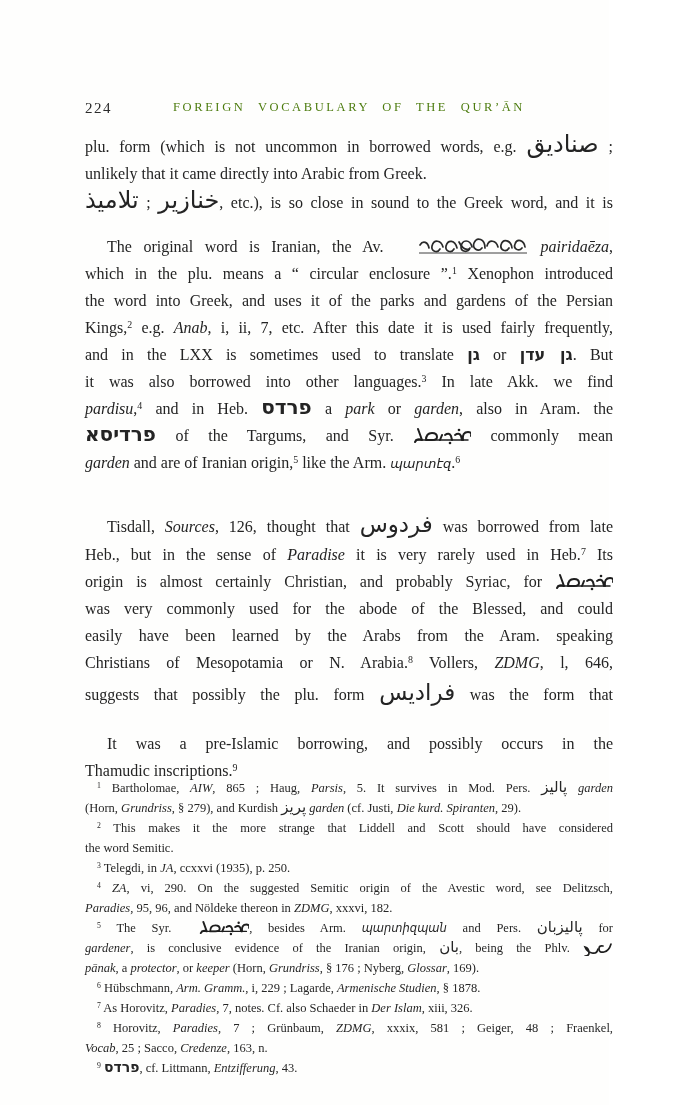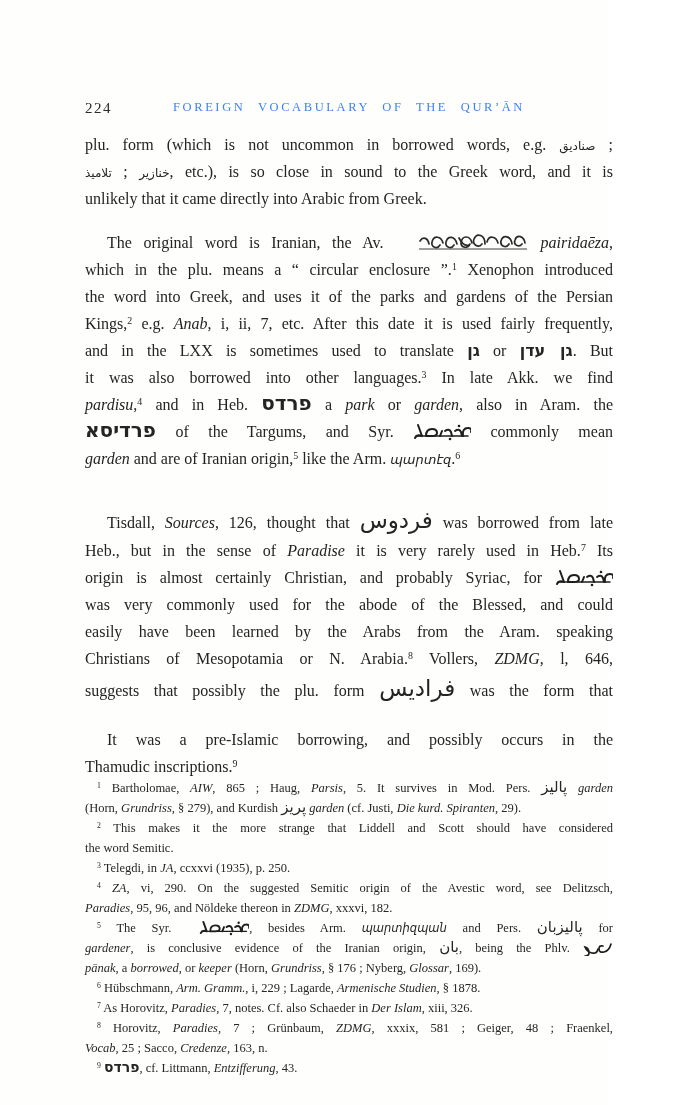--- a/index.html
+++ b/index.html
@@ -4,33 +4,33 @@
 <style>
   html,body{margin:0;padding:0}
   body{
     width:692px;height:1105px;overflow:hidden;
     background:#ffffff;color:#222;
     font-family:"Liberation Serif", serif;
   }
   .page{position:relative;width:609px;height:1105px;background:#fefefdf5}
   .header{position:absolute;left:85px;top:100px;width:528px;height:22px}
   .pagenum{position:absolute;left:0;top:0;font-size:15px;letter-spacing:1.5px;color:#2b2b2b}
-  .running-title{display:block;text-align:center;font-size:12.5px;letter-spacing:2.6px;word-spacing:7px;color:#3b82f6}
+  .running-title{display:block;text-align:center;font-size:12.5px;letter-spacing:2.6px;word-spacing:7px;color:#4d7c0f}
   .body-text{position:absolute;left:85px;top:131px;width:528px;font-size:16px;line-height:27px;color:#242424}
   .line{text-align:justify;text-align-last:justify}
   .line.end{text-align-last:left}
   .body-text .line.ind{text-indent:22px}
   .para.mt6{margin-top:16px}
   .para.mt14{margin-top:31px}
   .para.mt8{margin-top:20px}
   .footnotes{position:absolute;left:85px;top:778px;width:528px;font-size:12.5px;line-height:20px;color:#262626}
   .footnotes .line.ind{text-indent:12px}
   .seg-i{font-style:italic}
   sup.seg-s{font-size:0.62em;line-height:0;vertical-align:baseline;position:relative;top:-0.5em}
-  .seg-ar{font-family:"DejaVu Sans",sans-serif;font-size:12px;line-height:1.1}
+  .seg-ar{font-family:"DejaVu Sans",sans-serif;font-size:24px;line-height:1.1}
   .seg-arL{font-family:"DejaVu Sans",sans-serif;font-size:23px;line-height:1.45}
   .seg-he{font-family:"DejaVu Sans",sans-serif;font-weight:bold;font-size:16px;line-height:1}
   .seg-heL{font-family:"DejaVu Sans",sans-serif;font-weight:bold;font-size:20px;line-height:1.1}
   .seg-hy{font-family:"DejaVu Sans",sans-serif;font-style:italic;font-size:13px}
   .footnotes .seg-ar{font-size:15px;line-height:1}
   .footnotes .seg-he{font-size:14px}
   .footnotes .seg-hy{font-size:11.5px}
   .seg-svg{display:inline-block;vertical-align:-4px;line-height:0}
   .seg-svg svg{display:inline-block}
 </style>
@@ -38,22 +38,22 @@
 <body>
 
 <div class="page">
   <div class="header">
     <span class="pagenum">224</span>
     <span class="running-title">FOREIGN VOCABULARY OF THE QUR’ĀN</span>
   </div>
   <div class="body-text" id="body-text">
       <div class="para">
         <div class="line"><span>plu. form (which is not uncommon in borrowed words, e.g. </span><span class="seg-ar">صناديق</span><span> ;</span></div>
+        <div class="line end"><span>unlikely that it came directly into Arabic from Greek.</span></div>
         <div class="line"><span class="seg-ar">خنازير</span><span> ; </span><span class="seg-ar">تلاميذ</span><span>, etc.), is so close in sound to the Greek word, and it is</span></div>
-        <div class="line end"><span>unlikely that it came directly into Arabic from Greek.</span></div>
       </div>
       <div class="para mt6">
         <div class="line ind"><span>The original word is Iranian, the Av. </span><span class="seg-svg" title="𐬞𐬀𐬌𐬭𐬌𐬛𐬀𐬉𐬰𐬀"><svg width="112" height="24" viewBox="0 0 112 24">
               <g stroke="#2a2a2a" fill="none" stroke-width="1.7" stroke-linecap="round">
                 <path d="M108 15 c-1 -7 -8 -9 -10 -3 c-2 5 4 8 7 4"></path>
                 <path d="M95 16 c-1 -8 -9 -10 -11 -3 c-1 5 5 8 8 3"></path>
                 <path d="M81 15 c-2 -7 -9 -8 -11 -1"></path>
                 <path d="M68 16 c0 -9 -8 -12 -11 -5 c-2 5 4 10 8 5"></path>
                 <path d="M55 15 c-2 -8 -10 -8 -11 0 c0 5 7 6 9 1"></path>
                 <path d="M42 10 c3 6 7 8 10 7"></path>
@@ -139,21 +139,21 @@
               </g>
               <circle cx="37" cy="17" r="1.4" fill="#1e1e1e"></circle>
               <circle cx="46" cy="4" r="1.4" fill="#1e1e1e"></circle>
             </svg></span><span>, besides Arm. </span><span class="seg-hy">պարտիզպան</span><span> and Pers. </span><span class="seg-ar">پالیزبان</span><span> for</span></div>
         <div class="line"><span class="seg-i">gardener</span><span>, is conclusive evidence of the Iranian origin, </span><span class="seg-ar">بان</span><span>, being the Phlv. </span><span class="seg-svg" title="𐭯𐭠𐭭𐭪"><svg width="30" height="16" viewBox="0 0 30 16">
               <g stroke="#1e1e1e" fill="none" stroke-width="1.7" stroke-linecap="round">
                 <path d="M28 4 q-2 7 -7 8 q-5 1 -5 -3 q0 -4 4 -3"></path>
                 <path d="M15 9 q-1 5 -6 4 q-5 -1 -7 -6 q4 1 4 6 q0 3 -4 3"></path>
               </g>
             </svg></span></div>
-        <div class="line end"><span class="seg-i">pānak</span><span>, a </span><span class="seg-i">borrowed</span><span>, or </span><span class="seg-i">keeper</span><span> (Horn, </span><span class="seg-i">Grundriss</span><span>, § 176 ; Nyberg, </span><span class="seg-i">Glossar</span><span>, 169).</span></div>
+        <div class="line end"><span class="seg-i">pānak</span><span>, a </span><span class="seg-i">protector</span><span>, or </span><span class="seg-i">keeper</span><span> (Horn, </span><span class="seg-i">Grundriss</span><span>, § 176 ; Nyberg, </span><span class="seg-i">Glossar</span><span>, 169).</span></div>
       </div>
       <div class="para">
         <div class="line end ind"><sup class="seg-s">6</sup><span> Hübschmann, </span><span class="seg-i">Arm. Gramm.</span><span>, i, 229 ; Lagarde, </span><span class="seg-i">Armenische Studien</span><span>, § 1878.</span></div>
       </div>
       <div class="para">
         <div class="line end ind"><sup class="seg-s">7</sup><span> As Horovitz, </span><span class="seg-i">Paradies</span><span>, 7, notes. Cf. also Schaeder in </span><span class="seg-i">Der Islam</span><span>, xiii, 326.</span></div>
       </div>
       <div class="para">
         <div class="line ind"><sup class="seg-s">8</sup><span> Horovitz, </span><span class="seg-i">Paradies</span><span>, 7 ; Grünbaum, </span><span class="seg-i">ZDMG</span><span>, xxxix, 581 ; Geiger, 48 ; Fraenkel,</span></div>
         <div class="line end"><span class="seg-i">Vocab</span><span>, 25 ; Sacco, </span><span class="seg-i">Credenze</span><span>, 163, n.</span></div>

